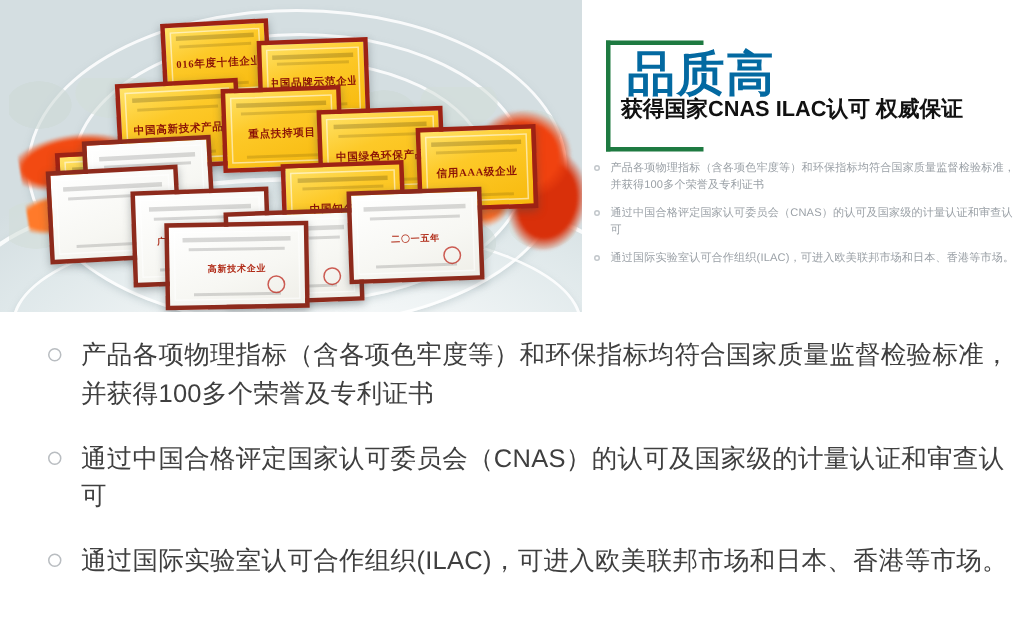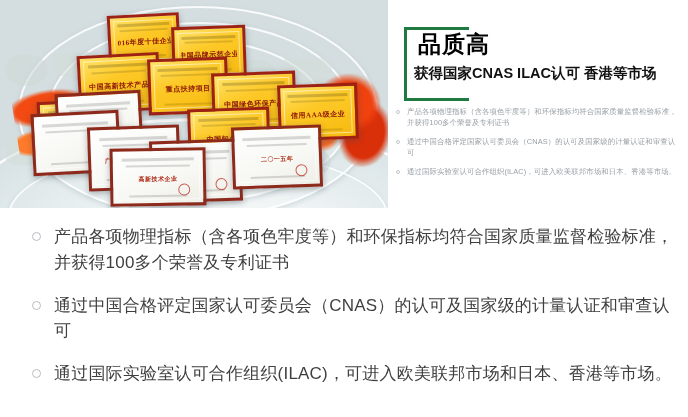--- a/index.html
+++ b/index.html
@@ -188,23 +188,23 @@
     height: 3px;
     background: #1e7a41;
   }
   .brand-box::before { top: -3px; }
   .brand-box::after  { bottom: -3px; }
 
   .brand-title {
     position: absolute;
     left: 30px;
     top: 33px;
-    font-size: 23px;
+    font-size: 32px;
     font-weight: 700;
-    color: #000000;
+    color: #0369a1;
     letter-spacing: 1px;
     line-height: 1;
     white-space: nowrap;
   }
   .brand-sub {
     position: absolute;
     left: 26px;
     top: 66px;
     font-size: 14.5px;
     font-weight: 700;
@@ -404,21 +404,21 @@
       <div class="t-sub"></div>
       <div class="t-main">高新技术企业</div>
       <div class="t-foot"></div>
       <div class="seal"></div>
     </div>
   </div>
 
   <div class="info-col">
     <div class="brand-box"></div>
     <div class="brand-title">品质高</div>
-    <div class="brand-sub">获得国家CNAS ILAC认可 香港等市场</div>
+    <div class="brand-sub">获得国家CNAS ILAC认可 权威保证</div>
 
     <div class="mini-list">
       <div class="mini-item">
         <span class="dot"></span>
         <span>产品各项物理指标（含各项色牢度等）和环保指标均符合国家质量监督检验标准，并获得100多个荣誉及专利证书</span>
       </div>
       <div class="mini-item">
         <span class="dot"></span>
         <span>通过中国合格评定国家认可委员会（CNAS）的认可及国家级的计量认证和审查认可</span>
       </div>

